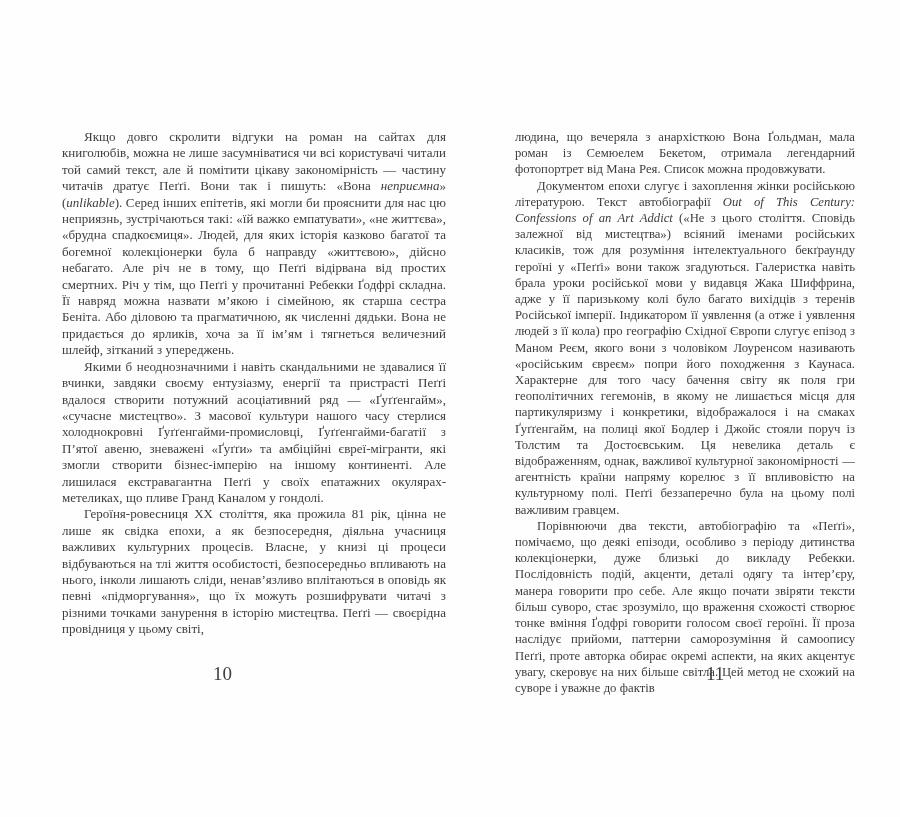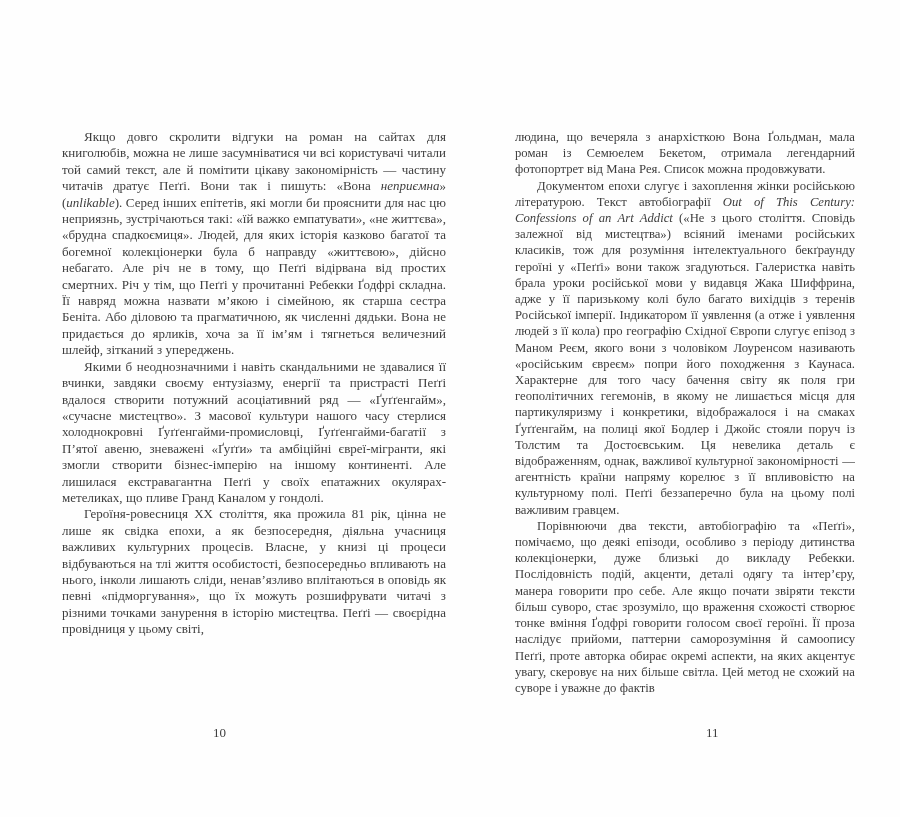--- a/index.html
+++ b/index.html
@@ -22,22 +22,22 @@
     line-height: 16.4px;
     text-align: justify;
     color: #3d3d3d;
     word-spacing: 0.2px;
   }
   #page-right .text-block p { font-size: 12.7px; line-height: 16.2px; }
   .text-block p.indent { text-indent: 22px; }
   .text-block em { font-style: italic; }
   .page-number {
     position: absolute;
-    top: 725px;
-    font-size: 13px;
+    top: 663px;
+    font-size: 19px;
     color: #3d3d3d;
   }
   #page-left  .page-number { left: 151px; }
   #page-right .page-number { left: 155px; margin-left: 36px; }
 </style>
 </head>
 <body>
 
 <div class="spread">
 

